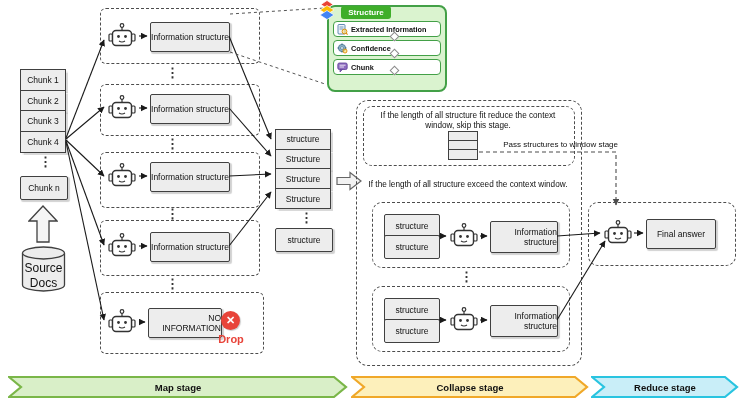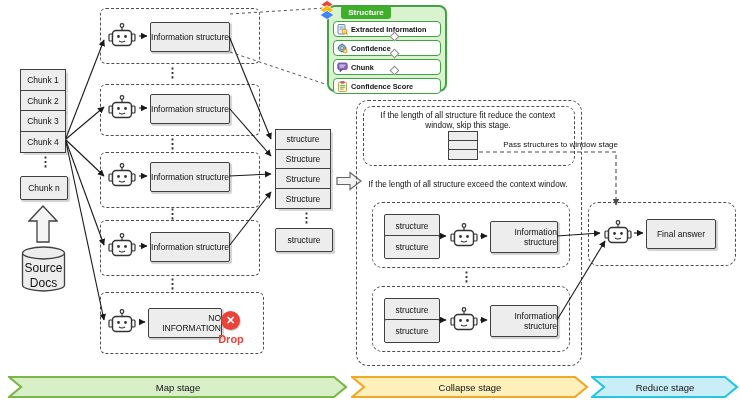--- a/index.html
+++ b/index.html
@@ -16,21 +16,21 @@
   .dots{position:absolute;font-size:13px;font-weight:700;color:#333;line-height:1;}
   .note{position:absolute;font-size:8.2px;line-height:1.25;text-align:center;}
   .robot{position:absolute;width:30px;height:27px;}
   .legend-row{position:relative;height:14px;background:#fff;border:1.2px solid #43a047;
       border-radius:4px;display:flex;align-items:center;gap:3px;padding:0 3px;
       font-size:7.3px;font-weight:700;margin:0 4px;}
   .legend-conn{position:absolute;width:5px;height:5px;background:#fff;border:1px solid #8a8a8a;
       transform:rotate(45deg);left:62px;z-index:6;}
   .banner{position:absolute;height:24px;}
   .banner span{position:absolute;left:0;top:1px;width:100%;height:22px;display:flex;
-      align-items:center;justify-content:center;font-size:9.5px;font-weight:400;}
+      align-items:center;justify-content:center;font-size:9.5px;font-weight:700;}
   .stackcell{height:19px;margin-top:-1.2px;background:#ededed;border:1.2px solid #404040;
       display:flex;align-items:center;justify-content:center;font-size:8.5px;
       box-shadow:1.5px 1.5px 1px rgba(0,0,0,0.15);}
   .chunkcell{height:20px;margin-top:-1.2px;background:#ededed;border:1.2px solid #404040;
       display:flex;align-items:center;justify-content:center;font-size:8.5px;
       box-shadow:1.5px 1.5px 1px rgba(0,0,0,0.15);}
   .tablecell{height:8.5px;margin-top:-1.2px;background:#ededed;border:1.2px solid #404040;}
   .dropbadge{position:absolute;left:221px;top:311px;width:19px;height:19px;border-radius:50%;
       background:#e8443a;color:#fff;display:flex;align-items:center;justify-content:center;
       font-size:11px;font-weight:700;box-shadow:1px 1px 1px rgba(0,0,0,0.2);}
@@ -197,32 +197,20 @@
         <svg width="11" height="11">
             <rect x="0.8" y="1" width="9.4" height="6.5" rx="1.5" fill="#8d6bbf" stroke="#5e3f96" stroke-width="0.8"></rect>
             <polygon points="3,7.5 3,10 5.5,7.5" fill="#8d6bbf" stroke="#5e3f96" stroke-width="0.7"></polygon>
             <line x1="2.5" y1="3.2" x2="8.5" y2="3.2" stroke="#fff" stroke-width="0.8"></line>
             <line x1="2.5" y1="5" x2="7" y2="5" stroke="#fff" stroke-width="0.8"></line>
           </svg>
       </span>
       <span>Chunk</span>
     </div>
       <div style="height:3px;"></div>
-    <div class="legend-row">
-      <span>
-        <svg width="11" height="11">
-            <rect x="1.5" y="1.2" width="8" height="9.3" rx="1" fill="#fdf6d8" stroke="#b08e2a" stroke-width="0.8"></rect>
-            <rect x="3.8" y="0.3" width="3.4" height="2" rx="0.6" fill="#d966a0" stroke="#a23c72" stroke-width="0.6"></rect>
-            <line x1="3" y1="4.5" x2="8" y2="4.5" stroke="#4a9e4a" stroke-width="0.8"></line>
-            <line x1="3" y1="6.3" x2="8" y2="6.3" stroke="#4a9e4a" stroke-width="0.8"></line>
-            <line x1="3" y1="8.1" x2="6.5" y2="8.1" stroke="#c0504d" stroke-width="0.8"></line>
-          </svg>
-      </span>
-      <span>Confidence Score</span>
-    </div>
   </div>
   <div class="legend-conn" style="top:26px;"></div>
   <div class="legend-conn" style="top:43px;"></div>
   <div class="legend-conn" style="top:60px;"></div>
 </div>
 <div class="abs" style="left:317px;top:0;z-index:6;">
   <svg width="20" height="20">
     <polygon points="10,0.5 16,4.5 10,8.5 4,4.5" fill="#e94435" stroke="#fff" stroke-width="0.7"></polygon>
     <polygon points="10,5.5 17,10 10,14.5 3,10" fill="#fbbc04" stroke="#fff" stroke-width="0.7"></polygon>
     <polygon points="10,10.5 17,15 10,19.5 3,15" fill="#4285f4" stroke="#fff" stroke-width="0.7"></polygon>

